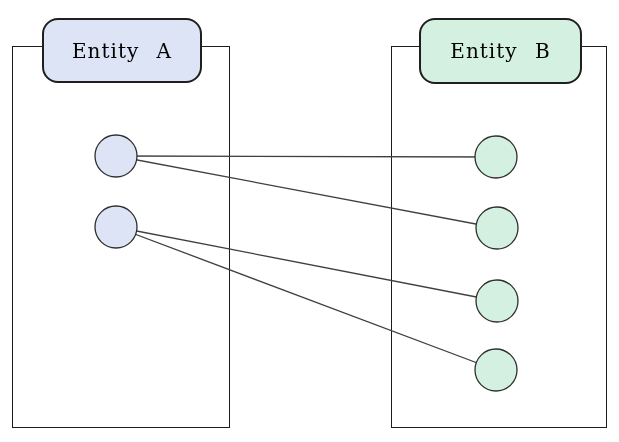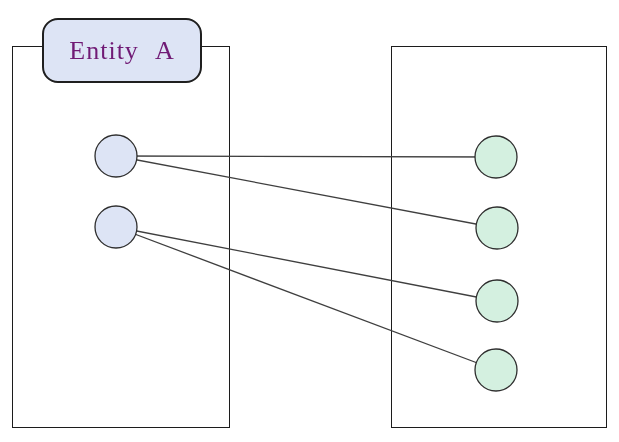--- a/index.html
+++ b/index.html
@@ -29,27 +29,26 @@
     top: 0;
     z-index: 2;
   }
   .entity-label {
     position: absolute;
     display: flex;
     align-items: center;
     justify-content: center;
     border: 2px solid #1f1f1f;
     border-radius: 16px;
-    font-size: 26px;
-    color: #701a75;
+    font-size: 20px;
+    color: #000000;
     word-spacing: 10px;
     letter-spacing: 1px;
     z-index: 3;
     box-sizing: border-box;
-    font-family: Liberation Serif, serif;
   }
   #label-a { left: 42px;  top: 18px; width: 160px; height: 65px; }
   #label-b { left: 419px; top: 18px; width: 163px; height: 66px; }
 </style>
 </head>
 <body>
 
 <div class="canvas">
 
   <div class="container-rect" id="rect-a"></div>
@@ -64,14 +63,15 @@
       <circle cx="116" cy="156" r="21" fill="#dde4f5" stroke="#2e2e2e" stroke-width="1.3"></circle>
       <circle cx="116" cy="227" r="21" fill="#dde4f5" stroke="#2e2e2e" stroke-width="1.3"></circle>
       <circle cx="496" cy="157" r="21" fill="#d4f0e0" stroke="#2e2e2e" stroke-width="1.3"></circle>
       <circle cx="497" cy="228" r="21" fill="#d4f0e0" stroke="#2e2e2e" stroke-width="1.3"></circle>
       <circle cx="497" cy="301" r="21" fill="#d4f0e0" stroke="#2e2e2e" stroke-width="1.3"></circle>
       <circle cx="496" cy="370" r="21" fill="#d4f0e0" stroke="#2e2e2e" stroke-width="1.3"></circle>
     </svg>
 
   <div class="entity-label" id="label-a" style="background-color: rgb(221, 228, 245);">Entity A</div>
 
+  <div class="entity-label" id="label-b" style="background-color: rgb(212, 240, 224);">Entity B</div>
 
 </div>
 
 </body></html>

